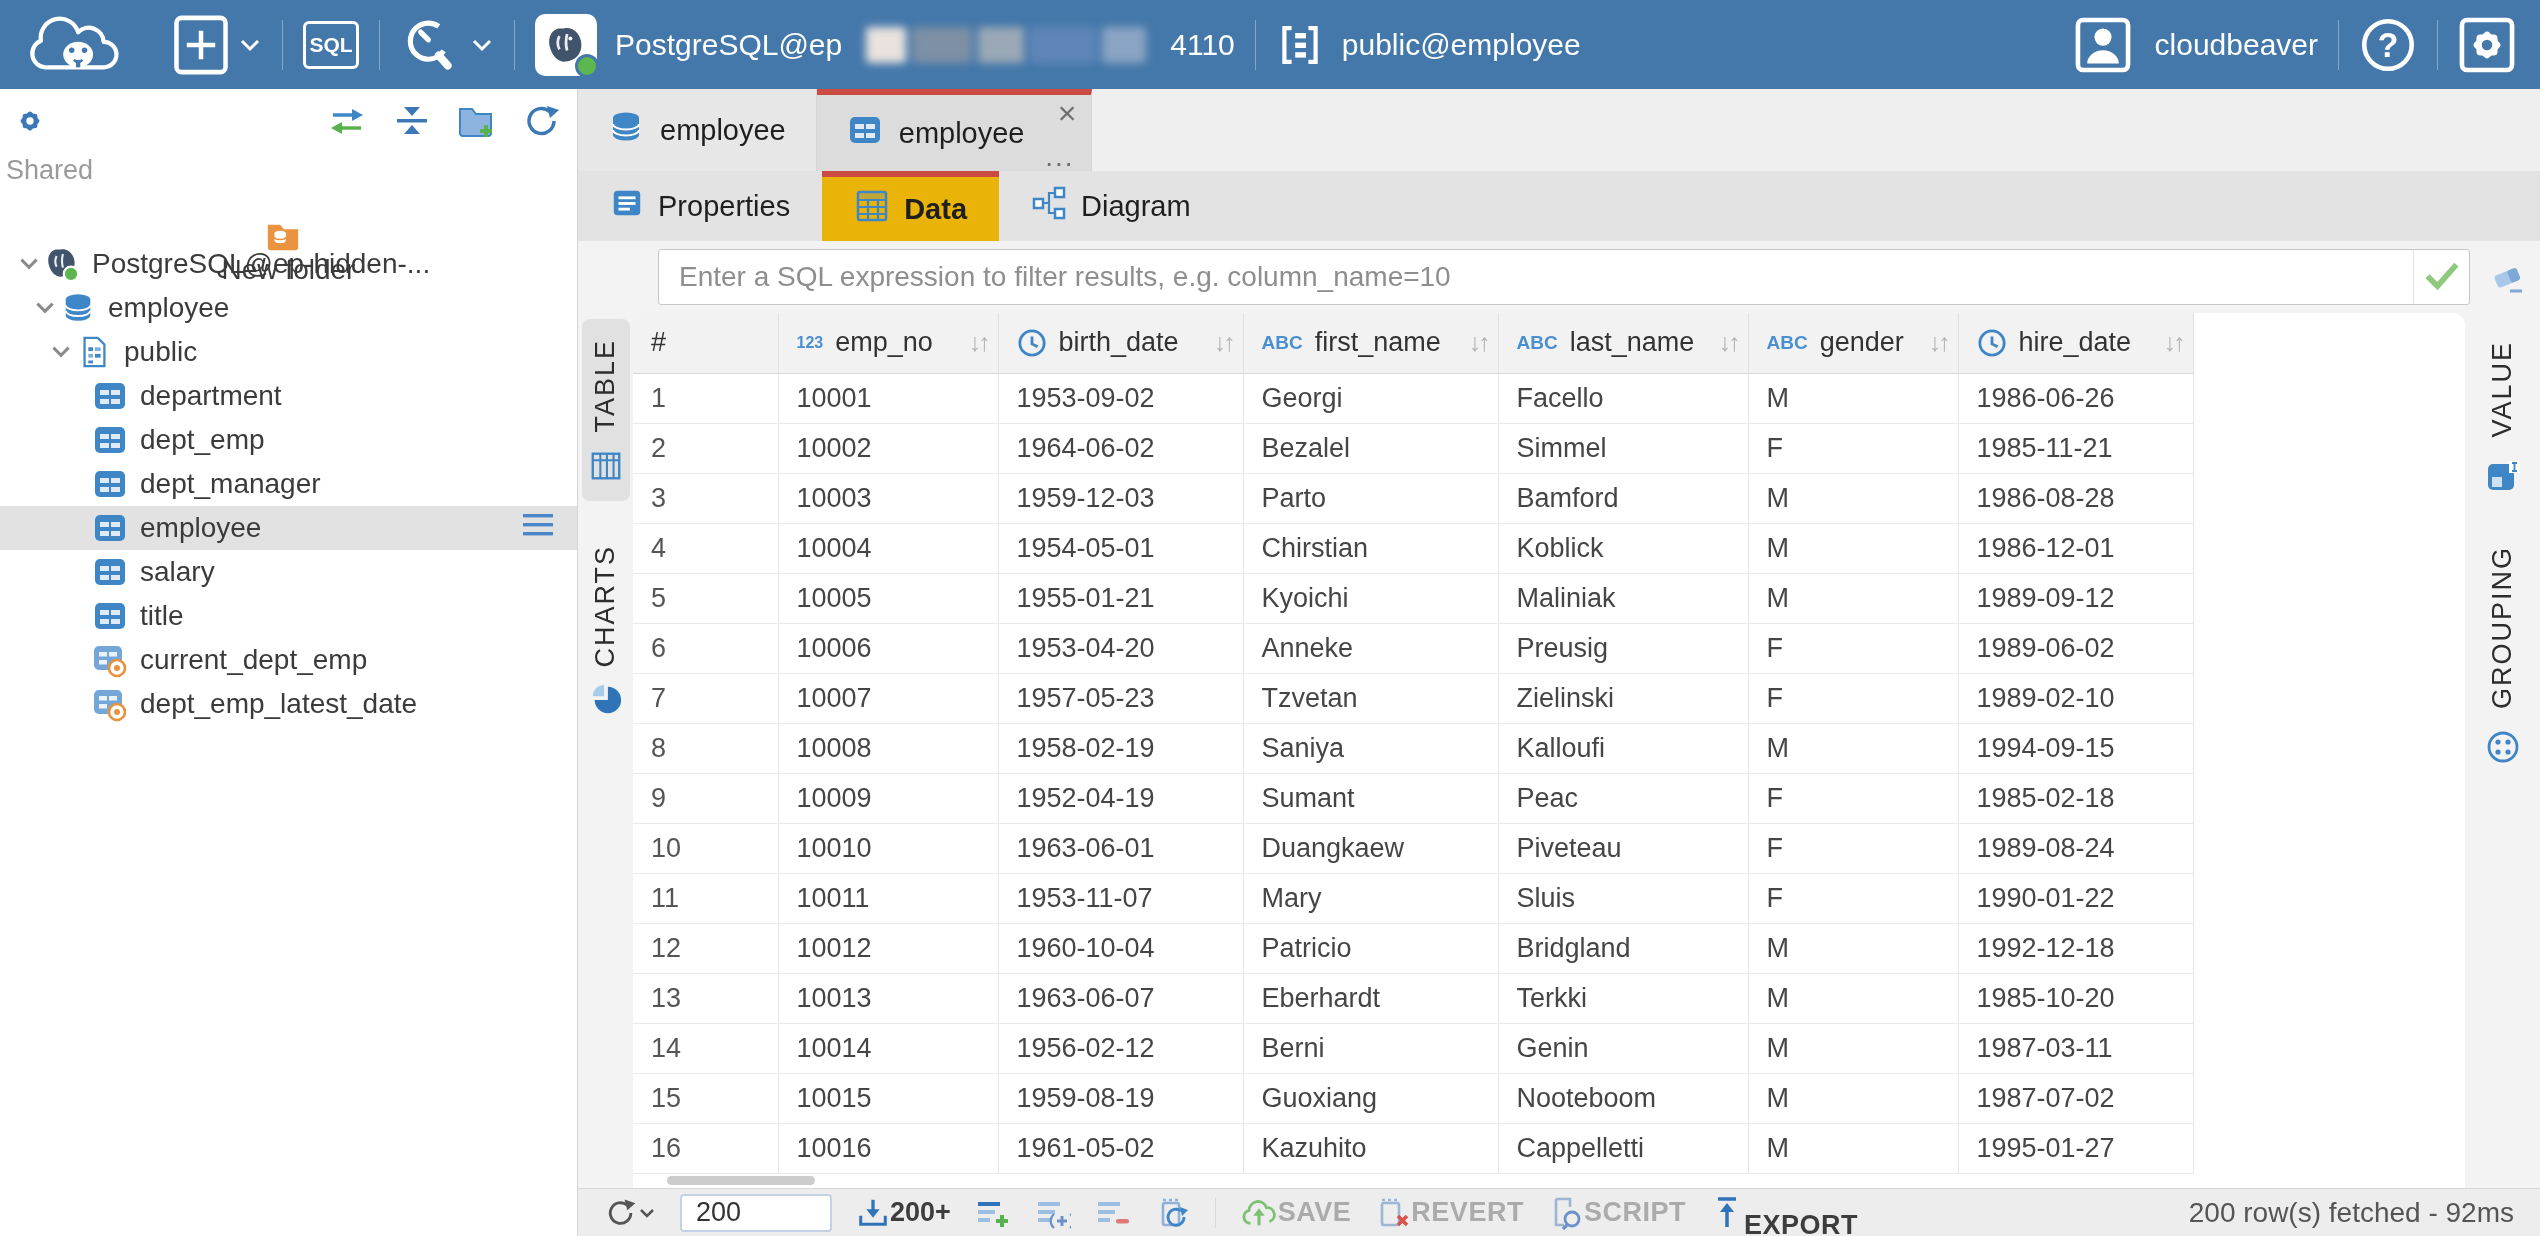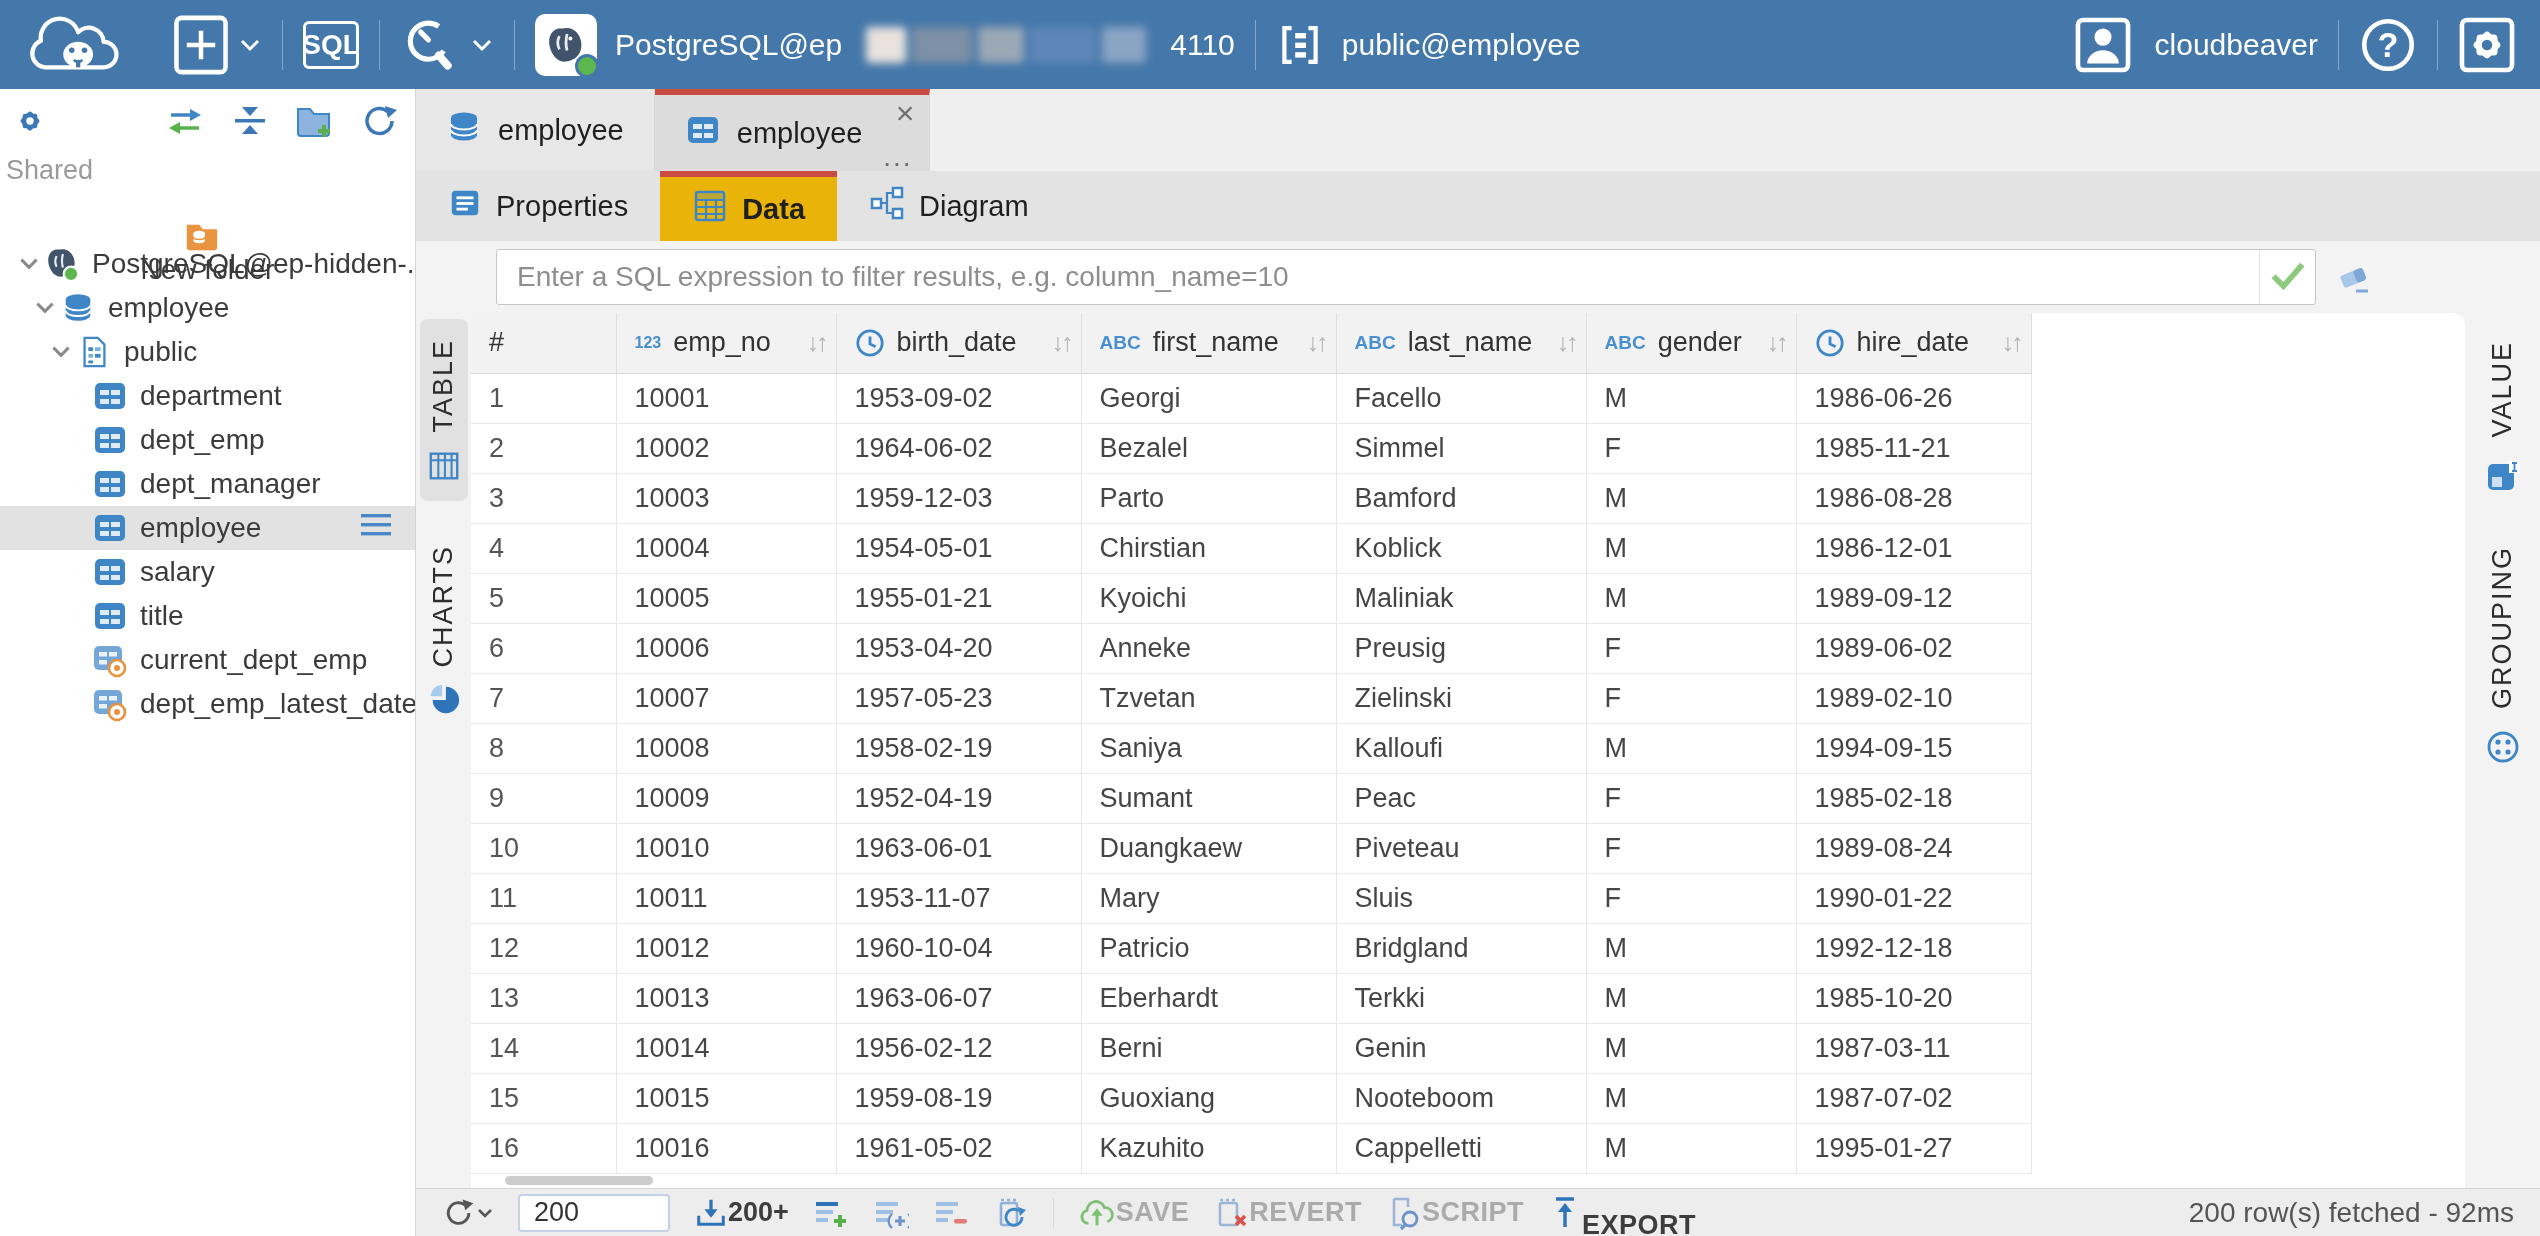--- a/index.html
+++ b/index.html
@@ -8,32 +8,32 @@
     width:2540px; height:1236px; overflow:hidden; position:relative;
     font-family:"Liberation Sans", sans-serif; background:#ffffff;
     -webkit-font-smoothing:antialiased;
   }
   
   .topbar { height:89px; background:#4478aa; display:flex; align-items:center; padding:0 24px; color:#fff; }
   .topbar svg { display:block; }
   .tb-div { width:1px; height:50px; background:rgba(255,255,255,.35); margin:0 20px; flex:none; }
   .tb-btn { display:flex; align-items:center; gap:8px; flex:none; cursor:pointer; }
   .logo { margin-right:44px; flex:none; }
-  .sql-box { border:3px solid #fff; border-radius:6px; width:56px; height:48px; display:flex; align-items:center; justify-content:center; font-weight:bold; font-size:28px; letter-spacing:0; }
+  .sql-box { border:3px solid #fff; border-radius:6px; width:56px; height:48px; display:flex; align-items:center; justify-content:center; font-weight:bold; font-size:21px; letter-spacing:0; }
   .conn-pill { display:flex; align-items:center; gap:18px; font-size:30px; flex:none; }
   .pg-badge { position:relative; width:62px; height:62px; background:#fff; border-radius:10px; display:flex; align-items:center; justify-content:center; }
   .pg-dot { position:absolute; right:-2px; bottom:-2px; width:24px; height:24px; border-radius:50%; background:#5cb84e; border:3px solid #4478aa; }
   .redact { display:inline-flex; align-items:center; gap:6px; filter:blur(4px); margin:0 6px; }
   .redact i { display:block; height:36px; border-radius:4px; }
   .topbar-right { margin-left:auto; display:flex; align-items:center; }
   .user-name { font-size:30px; margin-left:15px; }
   
   .main { display:flex; height:1147px; }
   
-  .sidebar { width:416px; flex:none; background:#fff; border-right:1px solid #d4d4d4; display:flex; flex-direction:column; }
+  .sidebar { width:578px; flex:none; background:#fff; border-right:1px solid #d4d4d4; display:flex; flex-direction:column; }
   .side-toolbar { height:62px; display:flex; align-items:center; padding:6px 16px 0 12px; }
   .side-toolbar .grow { flex:1; }
   .side-toolbar .sicon { margin-left:26px; cursor:pointer; }
   .section-label { font-size:27px; color:#9a9a9a; padding:4px 0 10px 6px; }
   .tree { flex:1; overflow:hidden; padding-top:2px; }
   .tree-row { height:44px; display:flex; align-items:center; font-size:28px; color:#3b3b3b; cursor:pointer; white-space:nowrap; }
   .tree-row.selected { background:#e2e2e2; }
   .tree-row .chev { width:30px; flex:none; display:flex; align-items:center; justify-content:center; }
   .tree-row .ticon { width:36px; height:36px; flex:none; margin-right:12px; display:flex; align-items:center; justify-content:center; position:relative; }
   .tree-row .hamburger { margin-left:auto; margin-right:22px; }

